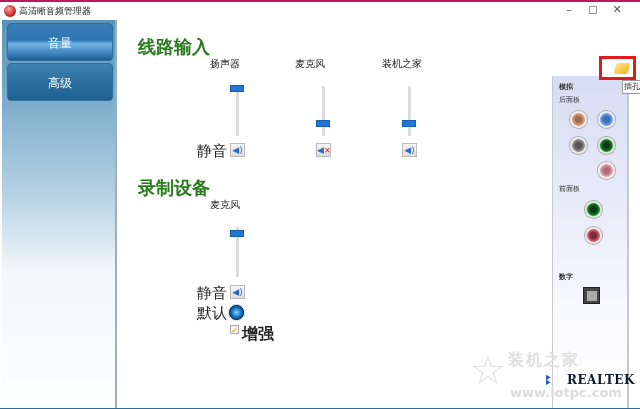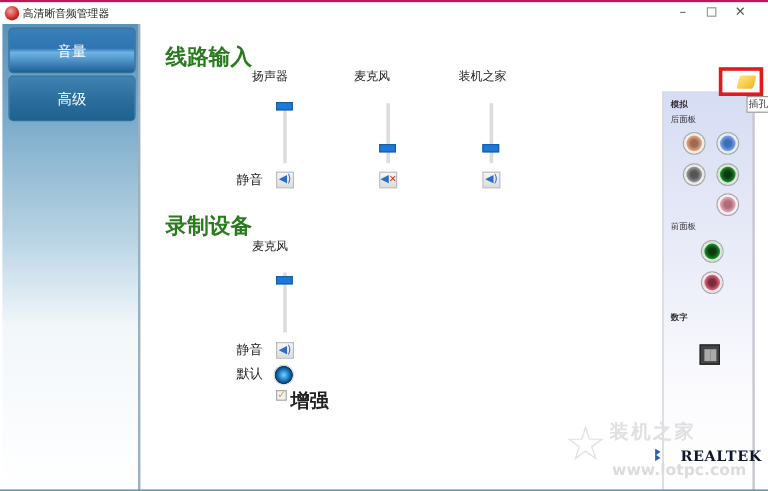--- a/index.html
+++ b/index.html
@@ -17,21 +17,21 @@
   .sidebar { position: absolute; left: 2px; top: 18px; width: 115px; height: 388px;
     background: linear-gradient(#5b93b8 0%, #7aabca 20%, #b6d2e3 45%, #f2f7fa 65%, #fff 100%);
     border-right: 2px solid #9ab0c0; }
   .nav-btn { position: absolute; left: 5px; width: 106px; height: 38px; border-radius: 4px; color: #fff; font-size: 12px; text-align: center; line-height: 38px; border: 1px solid #2e6f9c; }
   .nav-volume { top: 3px; background: linear-gradient(#3a7fb8 0%, #2f75b2 45%, #6fb4e6 55%, #1e5f98 100%); }
   .nav-advanced { top: 43px; background: linear-gradient(#3f83b3 0%, #2c6f9f 50%, #1f6190 100%); }
 
   .main { position: absolute; left: 120px; top: 18px; width: 430px; height: 388px; }
   .section-title { position: absolute; font-size: 18px; font-weight: bold; color: #2a7a1e; }
   .dev-label { position: absolute; font-size: 10px; color: #222; width: 60px; }
-  .row-label { position: absolute; font-size: 11px; color: #222; padding-left: 21px; }
+  .row-label { position: absolute; font-size: 15px; color: #222; padding-left: 21px; }
   .slider-track { position: absolute; width: 3px; height: 50px; background: #dcdcdc; }
   .slider-thumb { position: absolute; width: 14px; height: 7px; background: #1e78d6; border: 1px solid #155fab; }
   .speaker-btn { position: absolute; width: 15px; height: 14px; background: linear-gradient(#f6f6f6, #dcdcdc); border: 1px solid #bbb; font-size: 9px; line-height: 12px; text-align: center; color: #2d6bc4; }
   .speaker-btn .x { color: #d12a2a; font-weight: bold; font-size: 8px; }
   .default-btn { position: absolute; width: 17px; height: 17px; border-radius: 50%; background: radial-gradient(circle at 50% 50%, #7fd0ff 0%, #1f7fc6 35%, #0b3a66 60%, #e8e8e8 65%, #3a3a3a 85%, #111 100%); }
   .checkbox { position: absolute; width: 9px; height: 9px; border: 1px solid #aaa; background: #f2f2f2; font-size: 9px; line-height: 8px; color: #e5a300; text-align: center; }
   .check-label { position: absolute; font-size: 16px; color: #222; font-weight: bold; }
 
   .jack-panel { position: absolute; left: 552px; top: 74px; width: 76px; height: 332px; background: linear-gradient(#d6dcf3 0%, #e9ecf8 40%, #fbfbfe 75%, #fff 100%); border-left: 1px solid #c8c8d4; text-align: center; }
   .panel-outline { position: absolute; left: 627px; top: 74px; width: 2px; height: 332px; background: #c7c7d0; }
@@ -118,21 +118,21 @@
     <div class="jack" style="left:17px; top:35px; background: radial-gradient(circle, #a06a50 30%, #d49a7a 60%, #eec7b3 100%);"></div>
     <div class="jack" style="left:45px; top:35px; background: radial-gradient(circle, #3c6cb8 30%, #6f9ad8 60%, #b6cdef 100%);"></div>
     <div class="jack" style="left:17px; top:61px; background: radial-gradient(circle, #555 30%, #8a8a8a 60%, #c6c6c6 100%);"></div>
     <div class="jack" style="left:45px; top:61px; background: radial-gradient(circle, #0b3a10 30%, #167a22 60%, #7ed68a 100%);"></div>
     <div class="jack" style="left:45px; top:86px; background: radial-gradient(circle, #b06a78 30%, #d89aa8 60%, #f0d0d8 100%);"></div>
 
     <div class="jp-label" style="left:6px; top:108px;">前面板</div>
     <div class="jack" style="left:32px; top:125px; background: radial-gradient(circle, #0b3a10 30%, #167a22 60%, #7ed68a 100%);"></div>
     <div class="jack" style="left:32px; top:151px; background: radial-gradient(circle, #7a2a3a 30%, #c85a6e 60%, #eeb6c0 100%);"></div>
 
-    <div class="jp-label jp-bold" style="left:6px; top:184px;">数字</div>
+    <div class="jp-label jp-bold" style="left:6px; top:196px;">数字</div>
   </div>
   <div class="panel-outline"></div>
   <div class="digital-icon"></div>
 
   <div class="jack-settings">
     <span class="folder-icon"></span>
   </div>
   <div class="tooltip">插孔</div>
 
   <div class="watermark">

